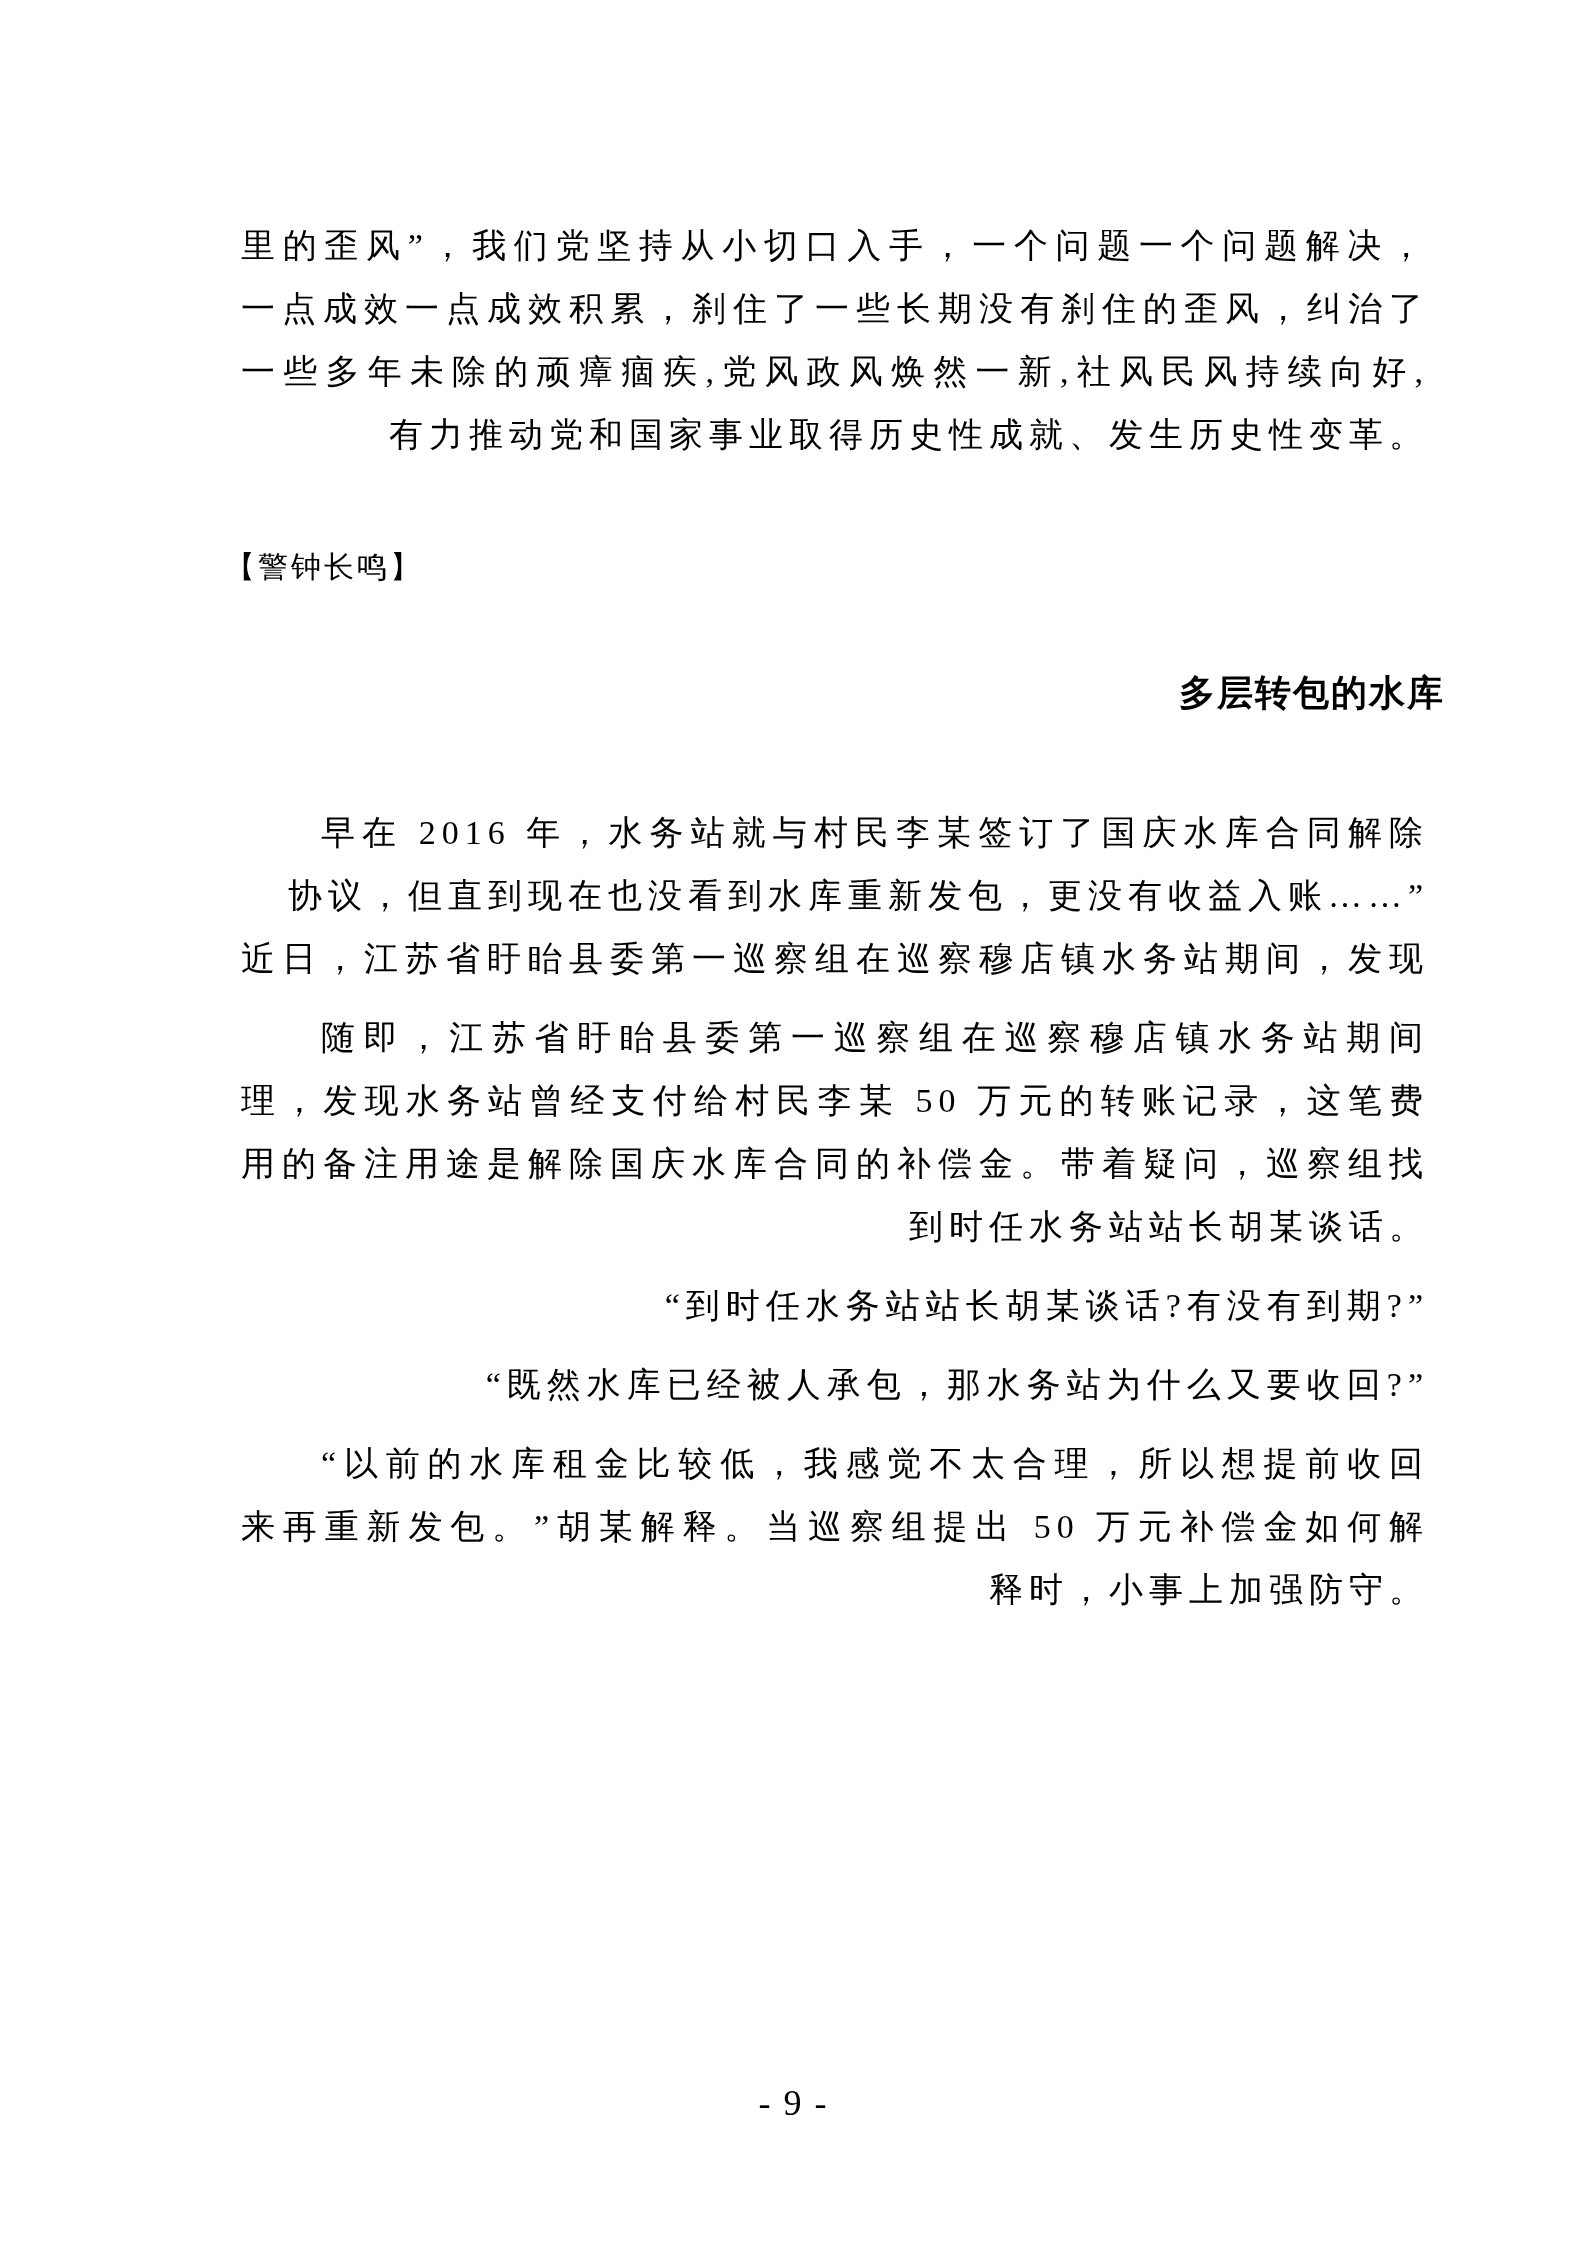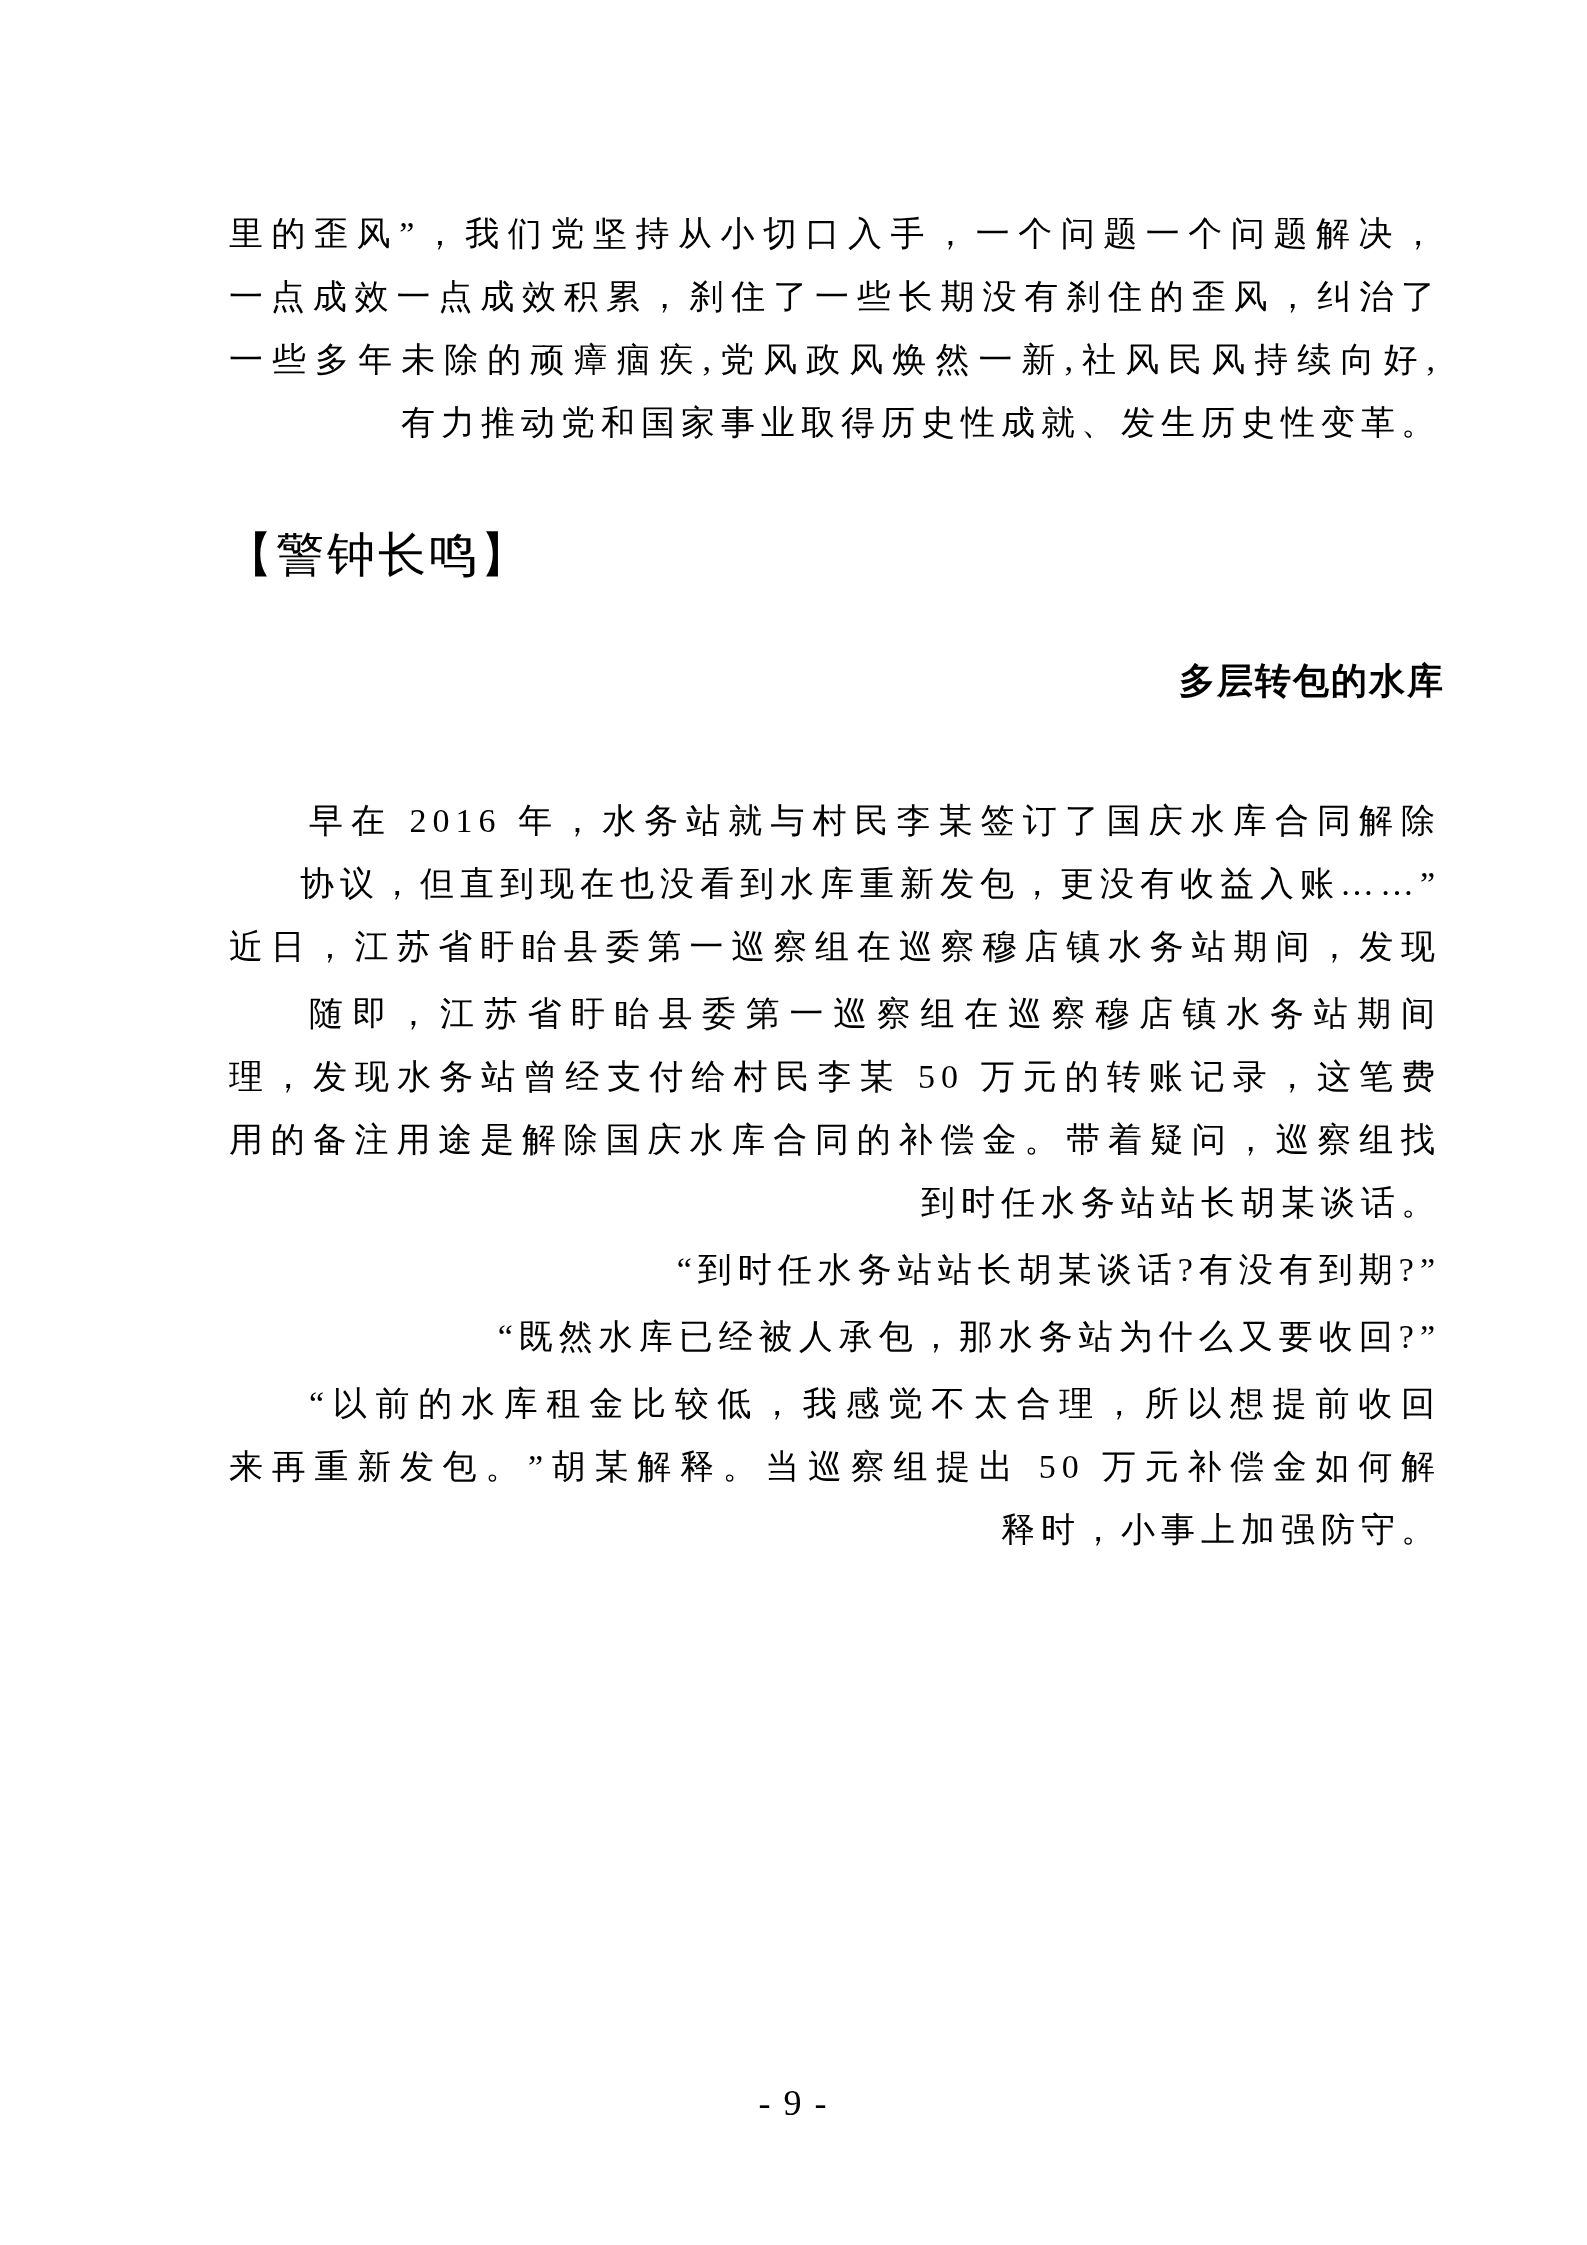--- a/index.html
+++ b/index.html
@@ -12,36 +12,36 @@
     color: #000000;
     font-family: "Liberation Serif", "DejaVu Serif", serif;
     overflow: hidden;
   }
   .content {
     position: absolute;
     left: 225px;
     top: 198px;
     width: 1220px;
   }
-  .para { margin: 4px; }
+  .para { margin: 16px; }
   .line {
     font-size: 34px;
     line-height: 63px;
     letter-spacing: 6px;
     white-space: normal;
     text-align: right;
   }
   .line.just {
     text-align: justify;
     text-align-last: justify;
   }
   .line.ind { text-indent: 80px; }
   .sec-header {
     margin-top: 69px;
-    font-size: 48px;
+    font-size: 30px;
     line-height: 63px;
     letter-spacing: 3px;
   }
   .doc-title {
     margin-top: 64px;
     font-size: 36px;
     line-height: 63px;
     font-weight: bold;
     text-align: right;
     letter-spacing: 2px;

